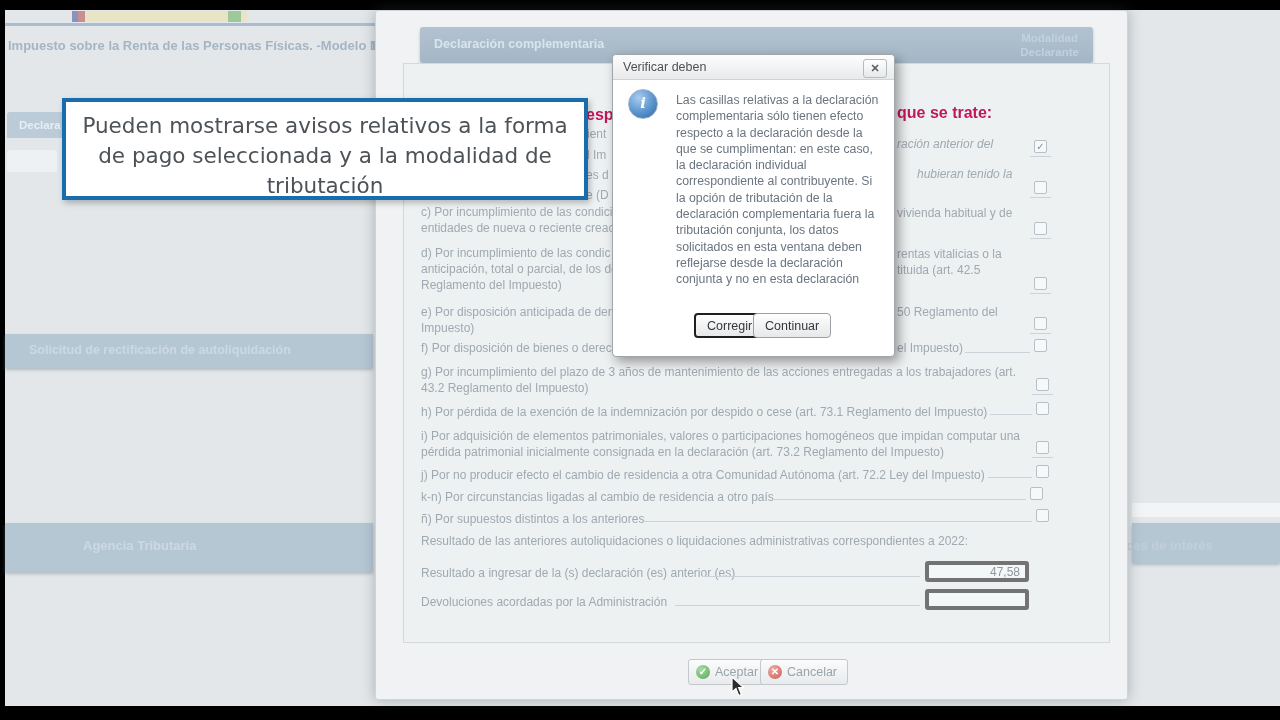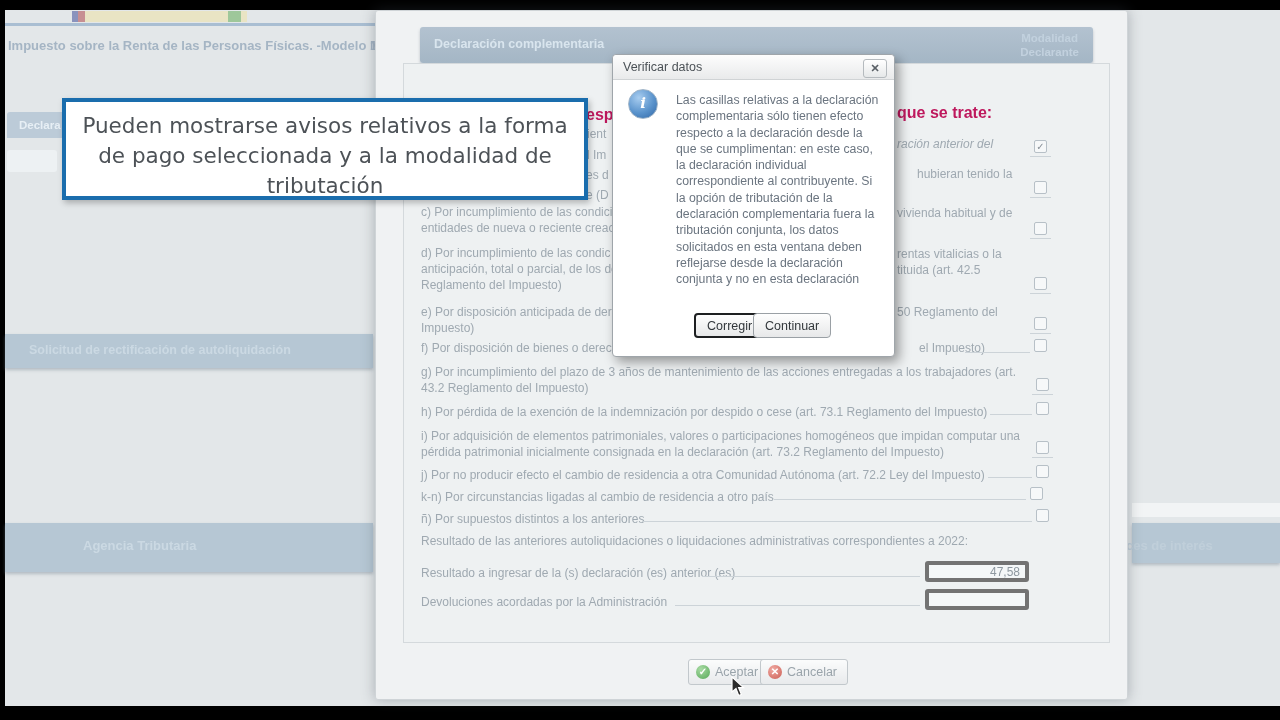--- a/index.html
+++ b/index.html
@@ -123,21 +123,21 @@
   <span class="tb" style="left:897px;top:104px;">que se trate:</span>
 
   <span class="t" style="left:587px;top:127px;">ient</span>
   <span class="t" style="left:587px;top:148px;">l Im</span>
   <span class="t" style="left:897px;top:137px;font-style:italic;">ración anterior del</span>
   <div class="cb" style="left:1034px;top:140px;"><span>✓</span></div>
   <div class="leader" style="left:1030px;top:155px;width:21px;"></div>
 
   <span class="t" style="left:586px;top:168px;">es d</span>
   <span class="t" style="left:586px;top:188px;">e (D</span>
-  <span class="t" style="left:917px;top:167px;">hubieran tenido la</span>
+  <span class="t" style="left:917px;top:167px;font-style:italic;">hubieran tenido la</span>
   <div class="cb" style="left:1034px;top:181px;"></div>
   <div class="leader" style="left:1030px;top:196px;width:21px;"></div>
 
   <span class="t" style="left:421px;top:205px;">c) Por incumplimiento de las condici</span>
   <span class="t" style="left:421px;top:221px;">entidades de nueva o reciente creaci</span>
   <span class="t" style="left:897px;top:206px;">vivienda habitual y de</span>
   <div class="cb" style="left:1034px;top:222px;"></div>
   <div class="leader" style="left:1030px;top:237px;width:21px;"></div>
 
   <span class="t" style="left:421px;top:246px;">d) Por incumplimiento de las condic</span>
@@ -148,21 +148,21 @@
   <div class="cb" style="left:1034px;top:277px;"></div>
   <div class="leader" style="left:1030px;top:292px;width:21px;"></div>
 
   <span class="t" style="left:421px;top:305px;">e) Por disposición anticipada de dere</span>
   <span class="t" style="left:421px;top:321px;">Impuesto)</span>
   <span class="t" style="left:897px;top:305px;">50 Reglamento del</span>
   <div class="cb" style="left:1034px;top:317px;"></div>
   <div class="leader" style="left:1030px;top:332px;width:21px;"></div>
 
   <span class="t" style="left:421px;top:341px;">f) Por disposición de bienes o derech</span>
-  <span class="t" style="left:897px;top:341px;margin-left:22px;">el Impuesto)</span>
+  <span class="t" style="left:897px;top:341px;">el Impuesto)</span>
   <div class="leader" style="left:965px;top:351px;width:65px;"></div>
   <div class="cb" style="left:1034px;top:339px;"></div>
 
   <div class="tw" style="left:421px;top:364px;width:600px;">g) Por incumplimiento del plazo de 3 años de mantenimiento de las acciones entregadas a los trabajadores (art. 43.2 Reglamento del Impuesto)</div>
   <div class="cb" style="left:1036px;top:378px;"></div>
   <div class="leader" style="left:1032px;top:393px;width:21px;"></div>
 
   <div class="tw" style="left:421px;top:404px;width:620px;">h) Por pérdida de la exención de la indemnización por despido o cese (art. 73.1 Reglamento del Impuesto)</div>
   <div class="leader" style="left:990px;top:413px;width:42px;"></div>
   <div class="cb" style="left:1036px;top:402px;"></div>
@@ -196,21 +196,21 @@
     <span class="btn-ico ico-green">✓</span>
     <span>Aceptar</span>
   </button>
   <button class="btn-row-btn" style="left:760px;top:659px;">
     <span class="btn-ico ico-red">✕</span>
     <span>Cancelar</span>
   </button>
 
   <div class="dialog">
     <div class="dialog-title">
-      <span>Verificar datos</span>
+      <span>Verificar deben</span>
       <div class="dialog-close">✕</div>
     </div>
     <div class="info-icon">i</div>
     <div class="dialog-text">Las casillas relativas a la declaración complementaria sólo tienen efecto respecto a la declaración desde la que se cumplimentan: en este caso, la declaración individual correspondiente al contribuyente. Si la opción de tributación de la declaración complementaria fuera la tributación conjunta, los datos solicitados en esta ventana deben reflejarse desde la declaración conjunta y no en esta declaración</div>
     <button class="dlg-btn focused">Corregir</button>
     <button class="dlg-btn normal">Continuar</button>
   </div>
 
   <div class="callout">Pueden mostrarse avisos relativos a la forma de pago seleccionada y a la modalidad de tributación</div>
 

